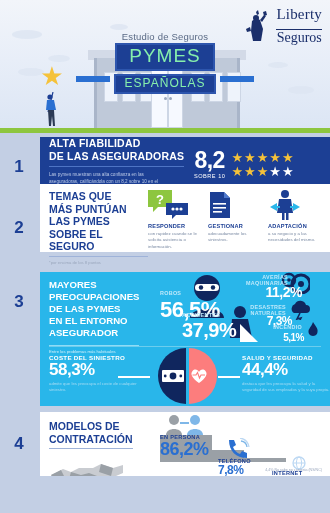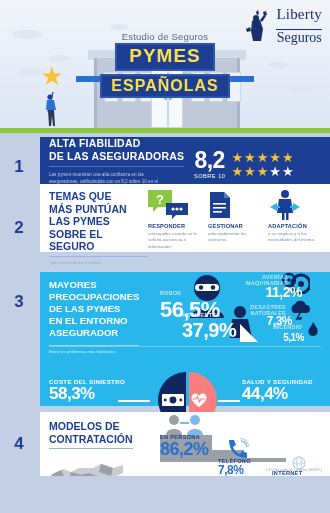--- a/index.html
+++ b/index.html
@@ -39,25 +39,25 @@
     font-family: "Liberation Serif", serif; font-size: 14px; color: #1b2f6b;
     display:block; margin-top:1px;text-align:center;
   }
 
   .kicker {
     position: absolute; left: 0; right: 0; top: 31px; text-align: center;
     font-size: 9.5px; color: #5a6a85; letter-spacing: .2px;
   }
   .title-wrap { position: absolute; left: 0; right: 0; top: 43px; text-align: center; }
   .t-band {
-    display: inline-block; background: #1c3f94; color: #fde047;
-    font-size: 19px; font-weight: bold; letter-spacing: 1px;
+    display: inline-block; background: #1c3f94; color: #86efac;
+    font-size: 19px; font-weight: normal; letter-spacing: 1px;
     padding: 1px 12px 2px; border: 2px solid #2d55ad; line-height: 1.1;
   }
-  .t-band.second { font-size: 16px; padding: 1px 9px 2px; margin-top: 3px; }
+  .t-band.second { font-size: 12px; padding: 1px 9px 2px; margin-top: 3px; }
   .ribbon-l, .ribbon-r {
     position: absolute; width: 34px; height: 6px; background: #2a6fd1; top: 76px;
   }
   .ribbon-l { left: 76px; }
   .ribbon-r { right: 76px; }
 
   
   .bld-body {
     position: absolute; left: 94px; top: 58px; width: 146px; height: 70px;
     background: #bfc9d9; border-left: 3px solid #a9b5c9; border-right: 3px solid #a9b5c9;
@@ -135,21 +135,21 @@
     color: #ffffff; font-size: 9.6px; font-weight: bold; line-height: 1.25;
     border-bottom: 1px solid #8fdcf6; padding-bottom: 6px; display:inline-block;
   }
   .s3 .note { color: #cdeefb; font-size: 4.2px; margin-top: 3px; }
   .s3 .viz { position: relative; flex: 1; }
   .stat-l { position:absolute; color:#ffffff; }
   .stat-l .lab { font-size: 5.4px; font-weight: bold; letter-spacing:.3px; color:#bde8fa; }
   .stat-l .val { font-weight: bold; letter-spacing:-.5px; }
   .divider { position:absolute; left: 9px; right: 9px; top: 74px; height:1px; background:#6ccdee; }
 
-  .s3 .bot { position:relative; height: 48px; display:flex; align-items:center;margin-top:24px; }
+  .s3 .bot { position:relative; height: 48px; display:flex; align-items:center; }
   .pie-wrap { position:absolute; left: 118px; top: 2px; width: 56px; height: 56px; }
   .pie-half {
     position:absolute; width: 56px; height: 56px; border-radius:50%;
     background: #10265e;
     clip-path: polygon(0 0, 50% 0, 50% 100%, 0 100%);
   }
   .pie-half.r {
     background: #fc7d7d; left: 3px;
     clip-path: polygon(50% 0, 100% 0, 100% 100%, 50% 100%);
   }

